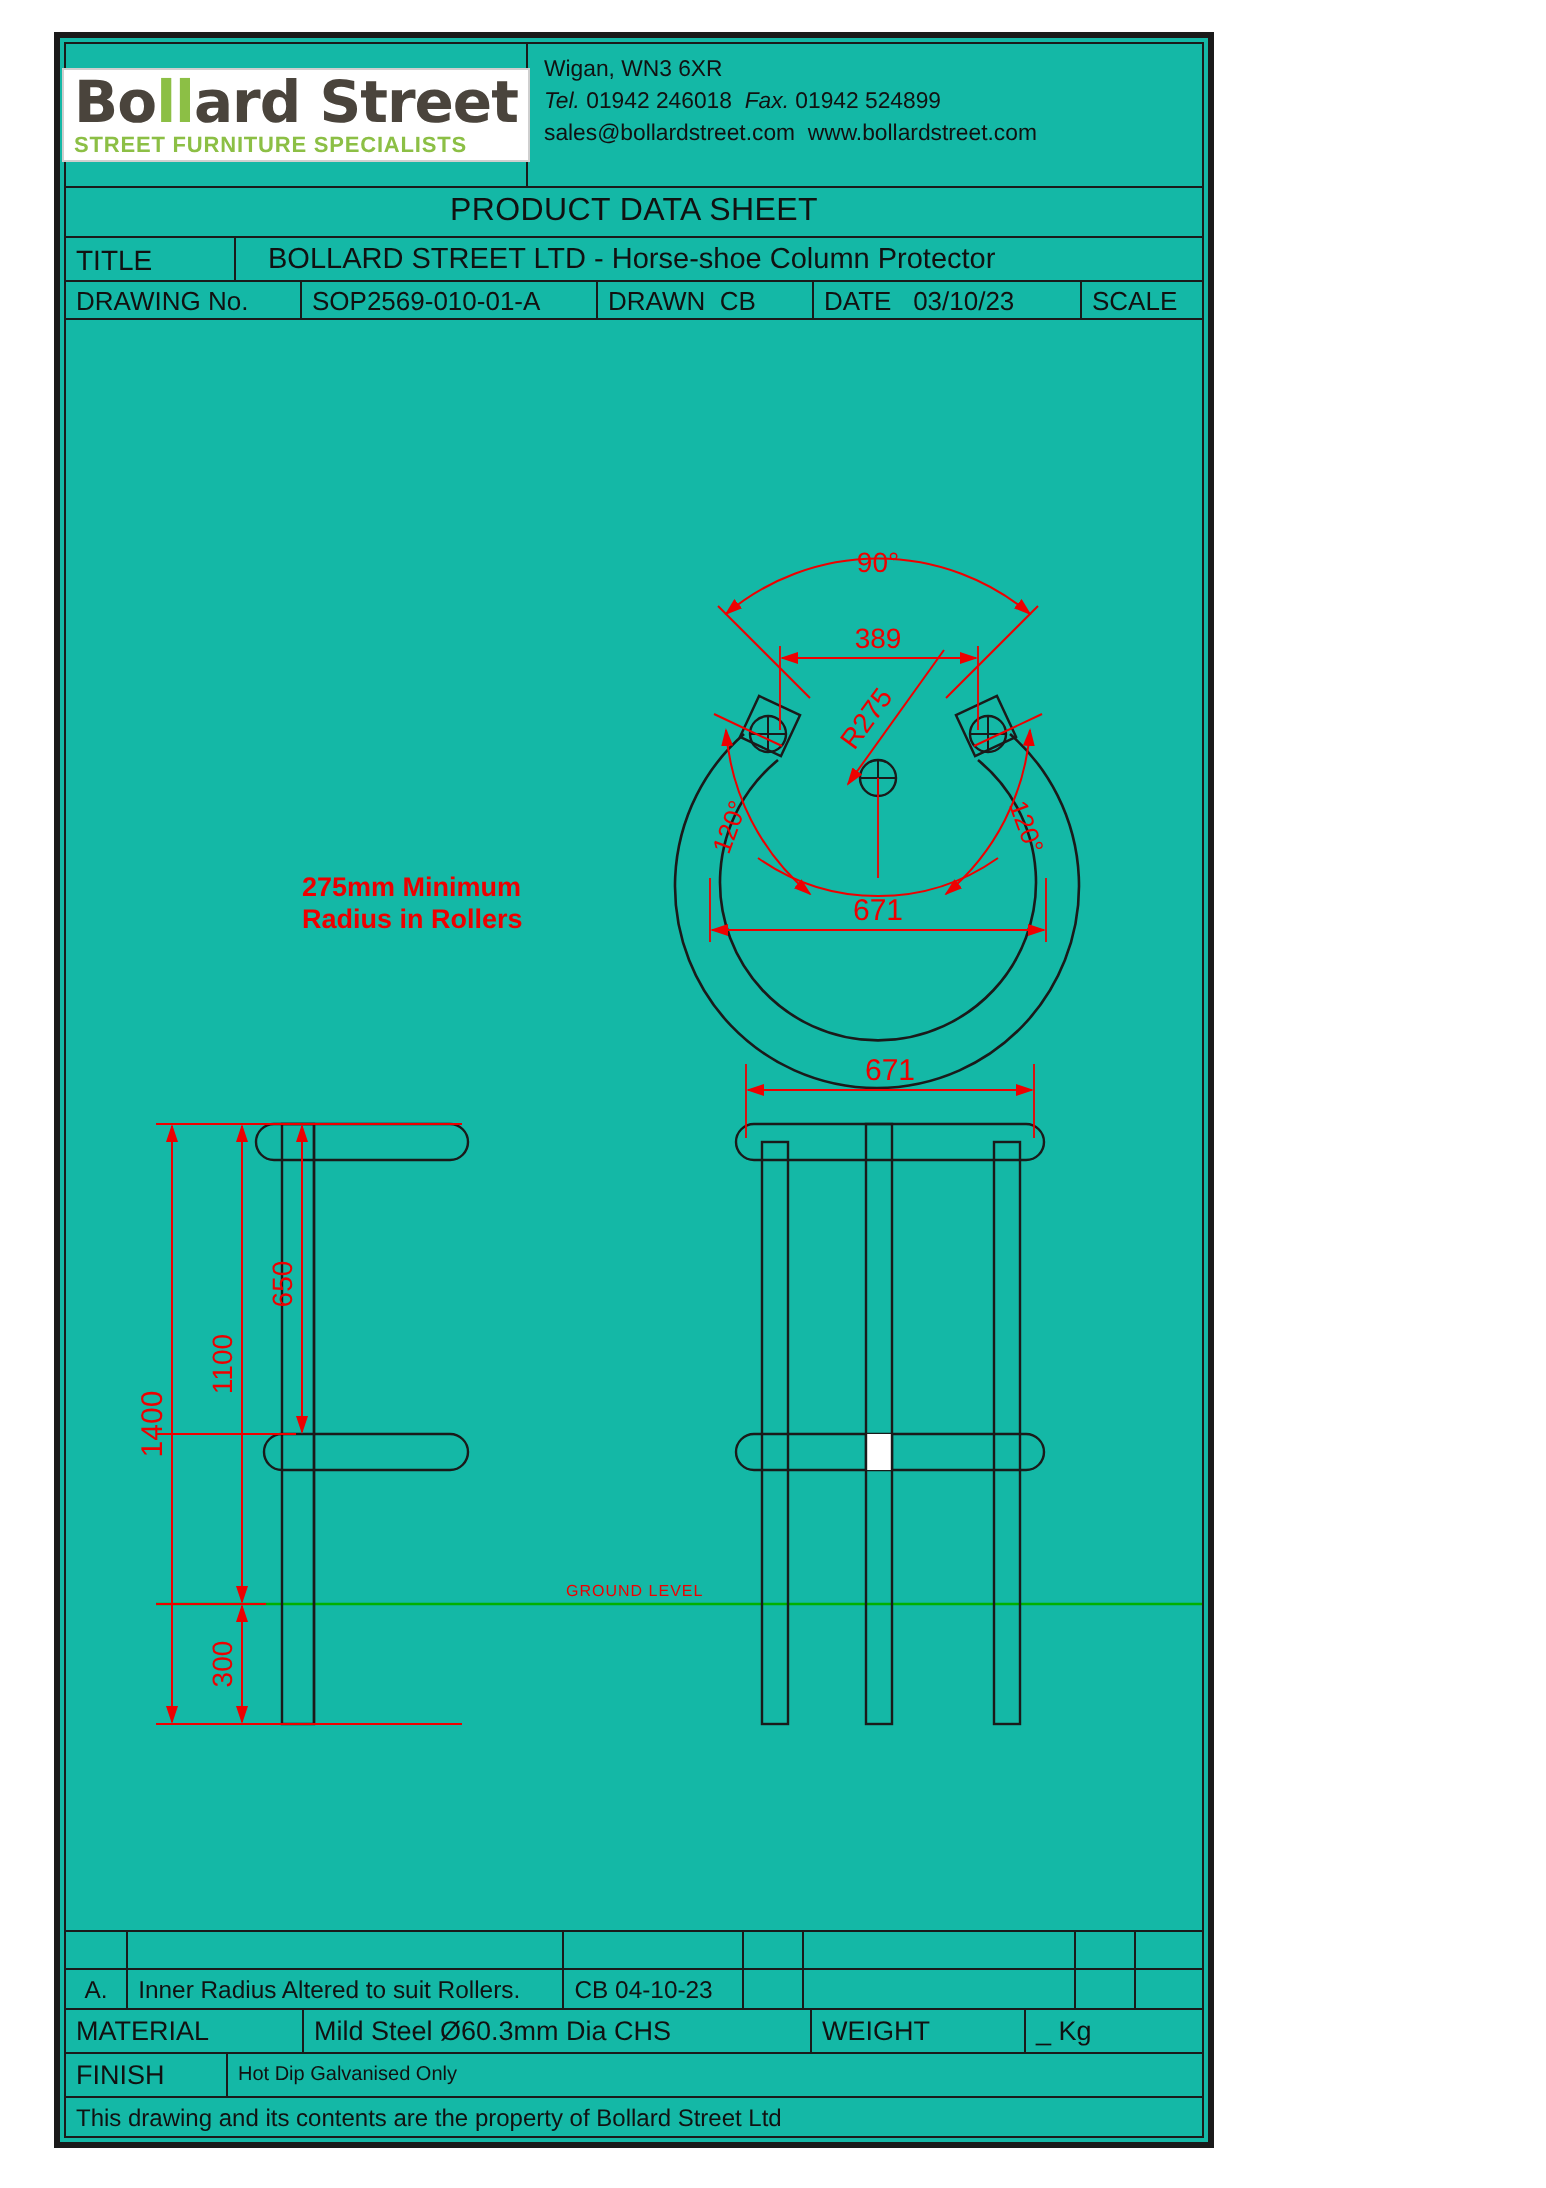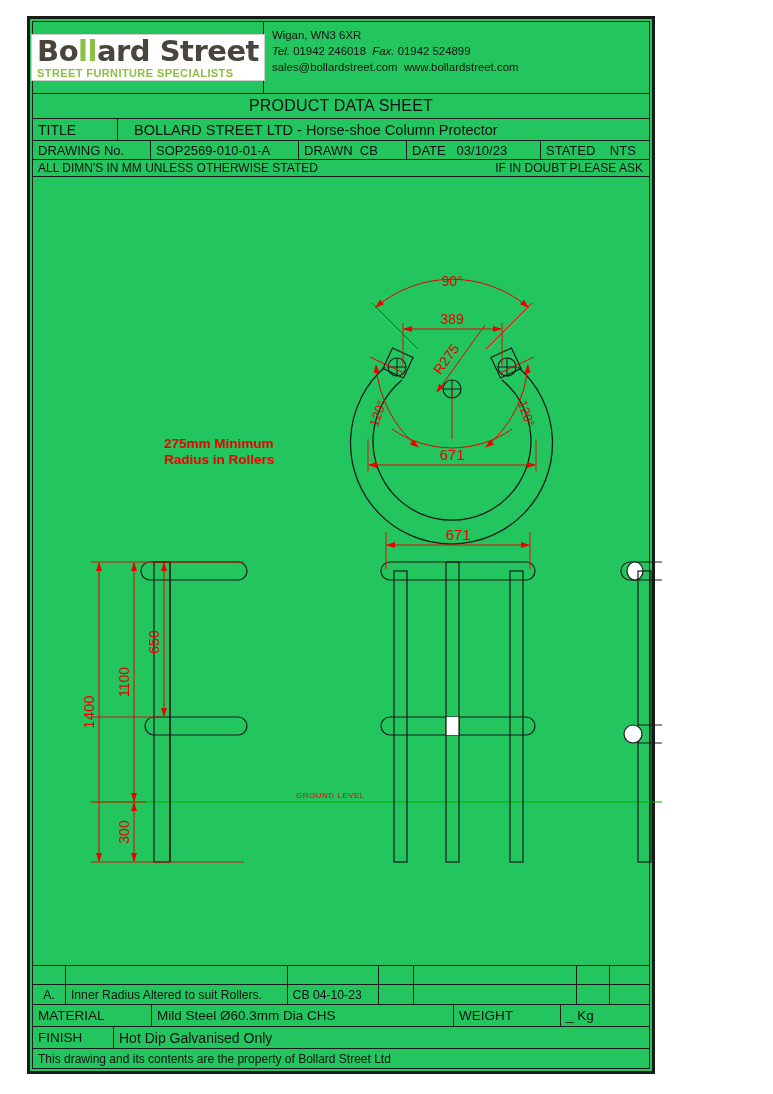--- a/index.html
+++ b/index.html
@@ -6,24 +6,24 @@
   html,body{margin:0;padding:0;background:#ffffff;}
   body{
     width:773px;height:1094px;
     font-family:"Liberation Sans","DejaVu Sans",sans-serif;
     -webkit-font-smoothing:antialiased;
     overflow:hidden;
   }
   .sheet{
     position:absolute;
     left:27px;top:16px;
-    width:628px;height:1058px;
+    width:580px;height:1058px;
     border:3px solid #1a1a1a;
     box-sizing:border-box;
-    background:#22c55e;
+    background:#14b8a6;
   }
   .inner{
     position:absolute;
     left:2px;top:2px;right:2px;bottom:2px;
     border:1px solid #1a1a1a;
     box-sizing:border-box;
   }
 
   
   .hdr{
@@ -94,21 +94,21 @@
   }
   .cell{
     height:100%;display:flex;align-items:center;
     box-sizing:border-box;padding:0 5px;
     white-space:nowrap;overflow:hidden;
   }
   .vb{border-right:1.5px solid #1a1a1a;}
 
   
   .canvas{
-    position:absolute;left:13px;top:155px;width:100%;height:746px;
+    position:absolute;left:0;top:155px;width:100%;height:746px;
     overflow:hidden;
   }
   .canvas svg{display:block;}
 
   
   .btm{position:absolute;left:0;bottom:0;width:100%;}
   .btm table{
     border-collapse:collapse;width:100%;
     font-size:12.2px;color:#111;
   }
@@ -167,32 +167,24 @@
     <div class="cell vb" style="width:148px">
       <span>SOP2569-010-01-A</span>
     </div>
     <div class="cell vb" style="width:108px">
       <span>DRAWN</span>&nbsp;&nbsp;<span>CB</span>
     </div>
     <div class="cell vb" style="width:134px">
       <span>DATE</span>&nbsp;&nbsp;&nbsp;<span>03/10/23</span>
     </div>
     <div class="cell" style="flex:1">
-      <span>STATED</span>&nbsp;&nbsp;&nbsp;&nbsp;<span>NTS</span>
-    </div>
-  </div>
-
-  <div class="row r-dimn">
-    <div class="cell" style="flex:1">
-      <span>ALL DIMN'S IN MM UNLESS OTHERWISE STATED</span>
-    </div>
-    <div class="cell" style="width:200px;justify-content:flex-end;padding-right:6px">
-      <span>IF IN DOUBT PLEASE ASK</span>
-    </div>
-  </div>
+      <span>SCALE</span>&nbsp;&nbsp;&nbsp;&nbsp;<span>NTS</span>
+    </div>
+  </div>
+
 
   <div class="canvas">
   <svg width="710" height="746" viewBox="0 0 710 746" xmlns="http://www.w3.org/2000/svg">
     <defs>
       <marker id="ah" markerWidth="9" markerHeight="9" refX="8" refY="3" orient="auto" markerUnits="strokeWidth">
         <path d="M0,0 L9,3 L0,6 z" fill="#ee0000"></path>
       </marker>
       <marker id="ahs" markerWidth="9" markerHeight="9" refX="1" refY="3" orient="auto" markerUnits="strokeWidth">
         <path d="M9,0 L0,3 L9,6 z" fill="#ee0000"></path>
       </marker>
@@ -374,21 +366,21 @@
         <td style="width:96px;font-size:13.5px">WEIGHT</td>
         <td class="nb-r" style="width:78px;font-size:13.5px">_ Kg</td>
       </tr>
     </tbody>
         </table>
 
     <table class="tall noTop">
       <tbody>
             <tr>
         <td class="nb-l" style="width:70px;font-size:13.5px">FINISH</td>
-        <td class="nb-r" style="font-size:14px">Hot Dip Galvanised Only</td>
+        <td class="nb-r" style="font-size:10px">Hot Dip Galvanised Only</td>
       </tr>
     </tbody>
         </table>
 
     <table class="noTop">
       <tbody>
             <tr class="lastrow">
         <td class="nb-l nb-r" style="font-size:12px">This drawing and its contents are the property of Bollard Street Ltd</td>
       </tr>
     </tbody>

